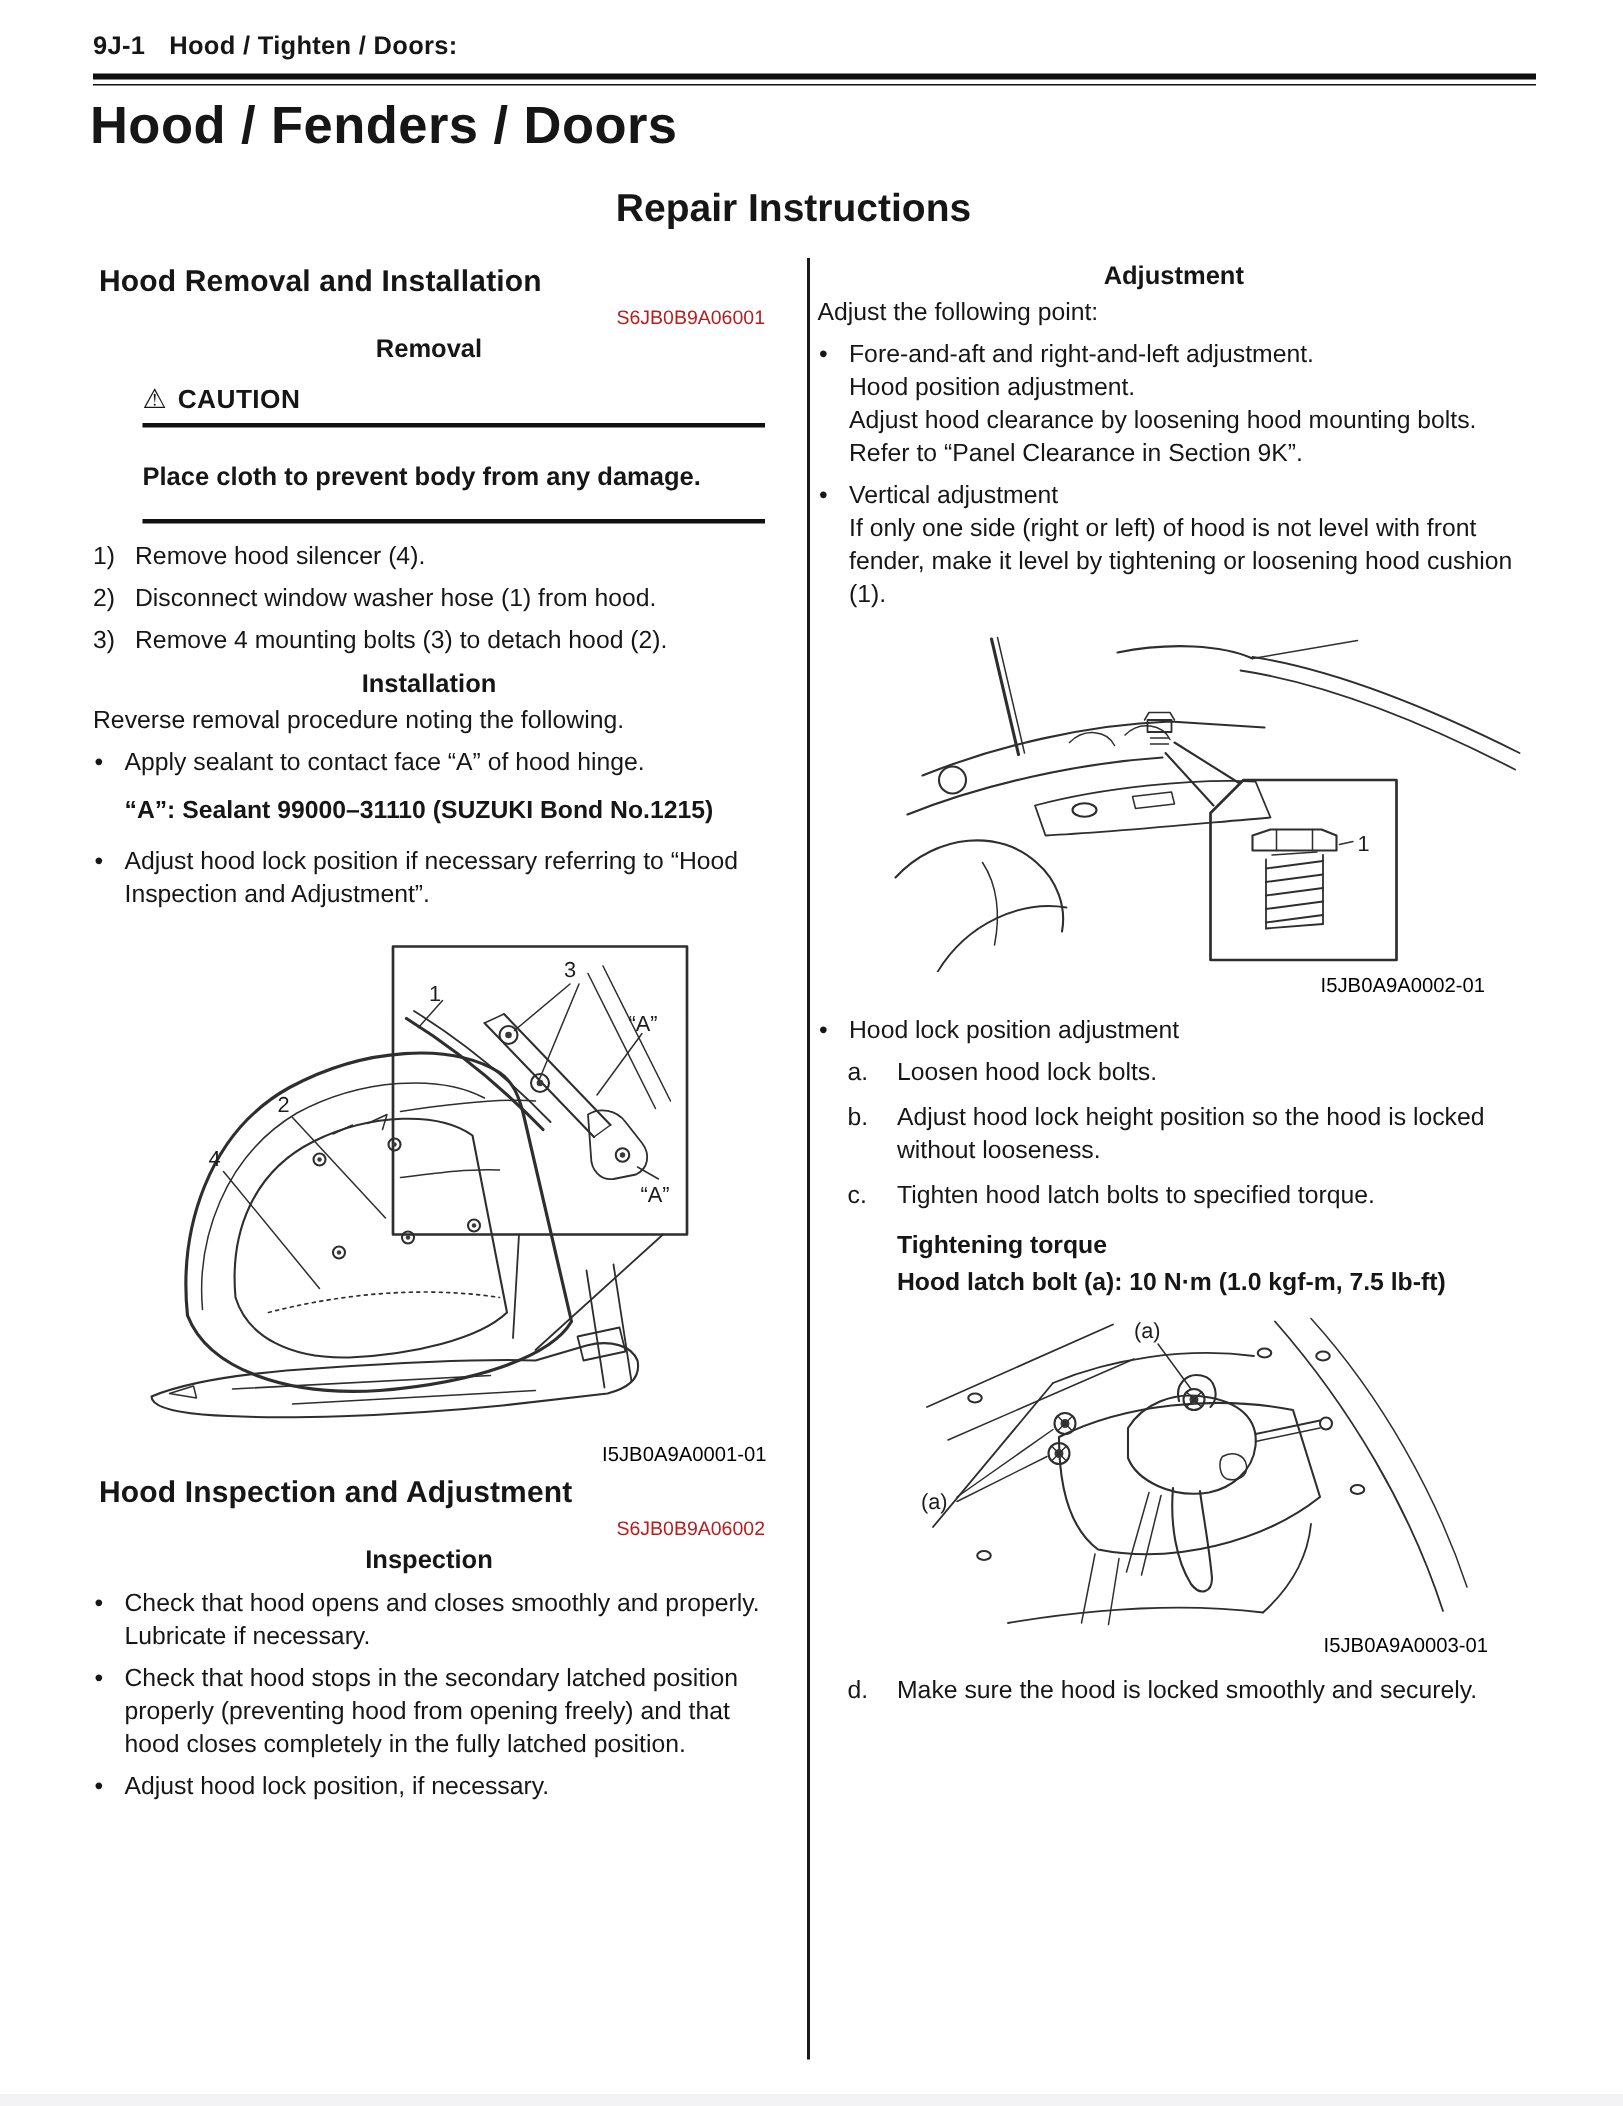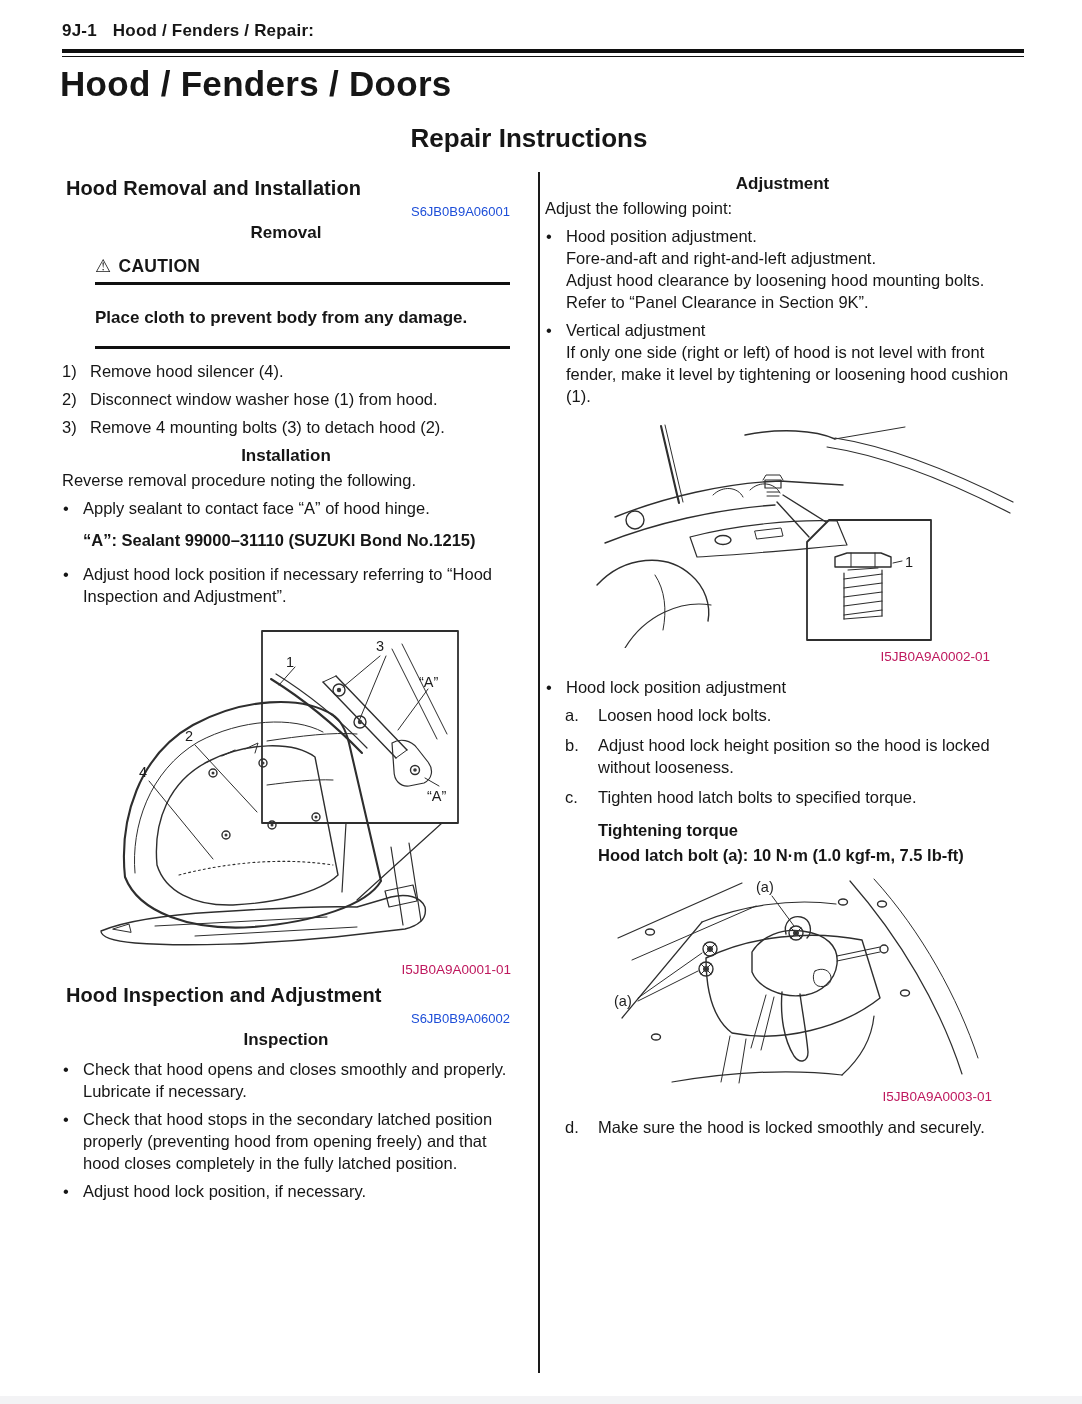--- a/index.html
+++ b/index.html
@@ -15,21 +15,21 @@
   .title { position:absolute; left:60px; top:64px; font-size:35px; font-weight:bold; letter-spacing:.3px; }
   .subtitle { position:absolute; left:0; width:1058px; top:123px; text-align:center; font-size:26px; font-weight:bold; }
   .divider { position:absolute; left:538px; top:172px; width:2px; height:1201px; background:#1a1a1a; }
   .bottom-strip { position:absolute; left:0; right:0; bottom:0; height:8px; background:#f3f3f5; }
 
   .col { position:absolute; top:172px; font-size:16.5px; line-height:22px; }
   .col.left { left:62px; width:448px; }
   .col.right { left:545px; width:475px; }
 
   h3.sec { font-size:20px; font-weight:bold; margin:4px; line-height:24px; letter-spacing:.1px; }
-  .code-right { text-align:right; font-size:13px; color:#1d4ed8; line-height:15px; margin-top:2px; }
+  .code-right { text-align:right; font-size:13px; color:#b91c1c; line-height:15px; margin-top:2px; }
   h4.sub { font-size:17px; font-weight:bold; margin:2px 0 0; line-height:24px;text-align:center; }
 
   .caution { margin:10px 0 0 33px; width:415px; }
   .caution-head { font-size:17.5px; font-weight:bold; letter-spacing:.3px; }
   .caution-head .warn-glyph { font-weight:normal; font-size:18px; margin-right:7px; }
   .c-rule { height:3px; background:#101010; margin-top:5px; }
   .c-body { font-size:17px; font-weight:bold; line-height:26px; padding:20px 0 10px; width:390px; }
 
   .olist { margin-top:11px; }
   .olist .li { display:flex; margin-bottom:6px; }
@@ -44,21 +44,21 @@
   .sublist { margin-top:6px; }
   .sublist .li { display:flex; margin-bottom:8px; }
   .sublist .lt { flex:none; width:33px; padding-left:20px; box-sizing:content-box; }
   .sublist .tx { width:400px; }
   .torque { margin:10px 0 0 53px; font-weight:bold; line-height:25px; width:396px; }
 
   .figure { position:relative; }
   .fig1 { margin:22px 0 0 33px; width:420px; height:350px; }
   .fig2 { margin:16px 0 0 50px; width:420px; height:243px; }
   .fig3 { margin:8px 0 0 65px; width:400px; height:230px; }
-  .figcode { position:absolute; font-size:13.5px; color:#be185d; line-height:14px; }
+  .figcode { position:absolute; font-size:13.5px; color:#000000; line-height:14px; }
   .fig1 .figcode { right:4px; bottom:2px; }
   .fig2 .figcode { right:25px; bottom:2px; }
   .fig3 .figcode { right:18px; bottom:2px; }
 
   .figure svg path, .figure svg rect, .figure svg circle, .figure svg ellipse {
     stroke:#2e2e2e; fill:none; stroke-width:1.4; stroke-linecap:round; stroke-linejoin:round;
   }
   .figure svg .fillb { fill:#3a3a3a; stroke:none; }
   .figure svg text { fill:#1c1c1c; stroke:none; font-family:"Liberation Sans","DejaVu Sans",sans-serif; font-size:14.5px; }
   .figure svg .thin { stroke-width:1; }
@@ -66,21 +66,21 @@
   .figure svg .thick { stroke-width:2.1; }
   .figure svg .box { stroke-width:1.8; }
   .figure svg .dash { stroke-dasharray:2 3; stroke-width:1.1; }
 </style>
 </head>
 <body>
 
 <div class="page">
 
   <div class="crumb">
-    <span class="num">9J-1</span><span>Hood / Fenders / Repair:</span>
+    <span class="num">9J-1</span><span>Hood / Tighten / Doors:</span>
   </div>
   <div class="hrule1"></div>
   <div class="hrule2"></div>
   <div class="title">Hood / Fenders / Doors</div>
   <div class="subtitle">Repair Instructions</div>
   <div class="divider"></div>
 
   <div class="col left">
 
     <h3 class="sec">Hood Removal and Installation</h3>
@@ -215,22 +215,22 @@
 
   <div class="col right">
 
     <h4 class="sub" style="margin-top:0">Adjustment</h4>
     <div class="intro">Adjust the following point:</div>
 
     <div class="blist">
       <div class="li">
         <span class="b">•</span>
         <div>
+          <div>Fore-and-aft and right-and-left adjustment.</div>
           <div>Hood position adjustment.</div>
-          <div>Fore-and-aft and right-and-left adjustment.</div>
           <div>Adjust hood clearance by loosening hood mounting bolts. Refer to “Panel Clearance in Section 9K”.</div>
         </div>
       </div>
       <div class="li">
         <span class="b">•</span>
         <div>
           <div>Vertical adjustment</div>
           <div>If only one side (right or left) of hood is not level with front fender, make it level by tightening or loosening hood cushion (1).</div>
         </div>
       </div>

